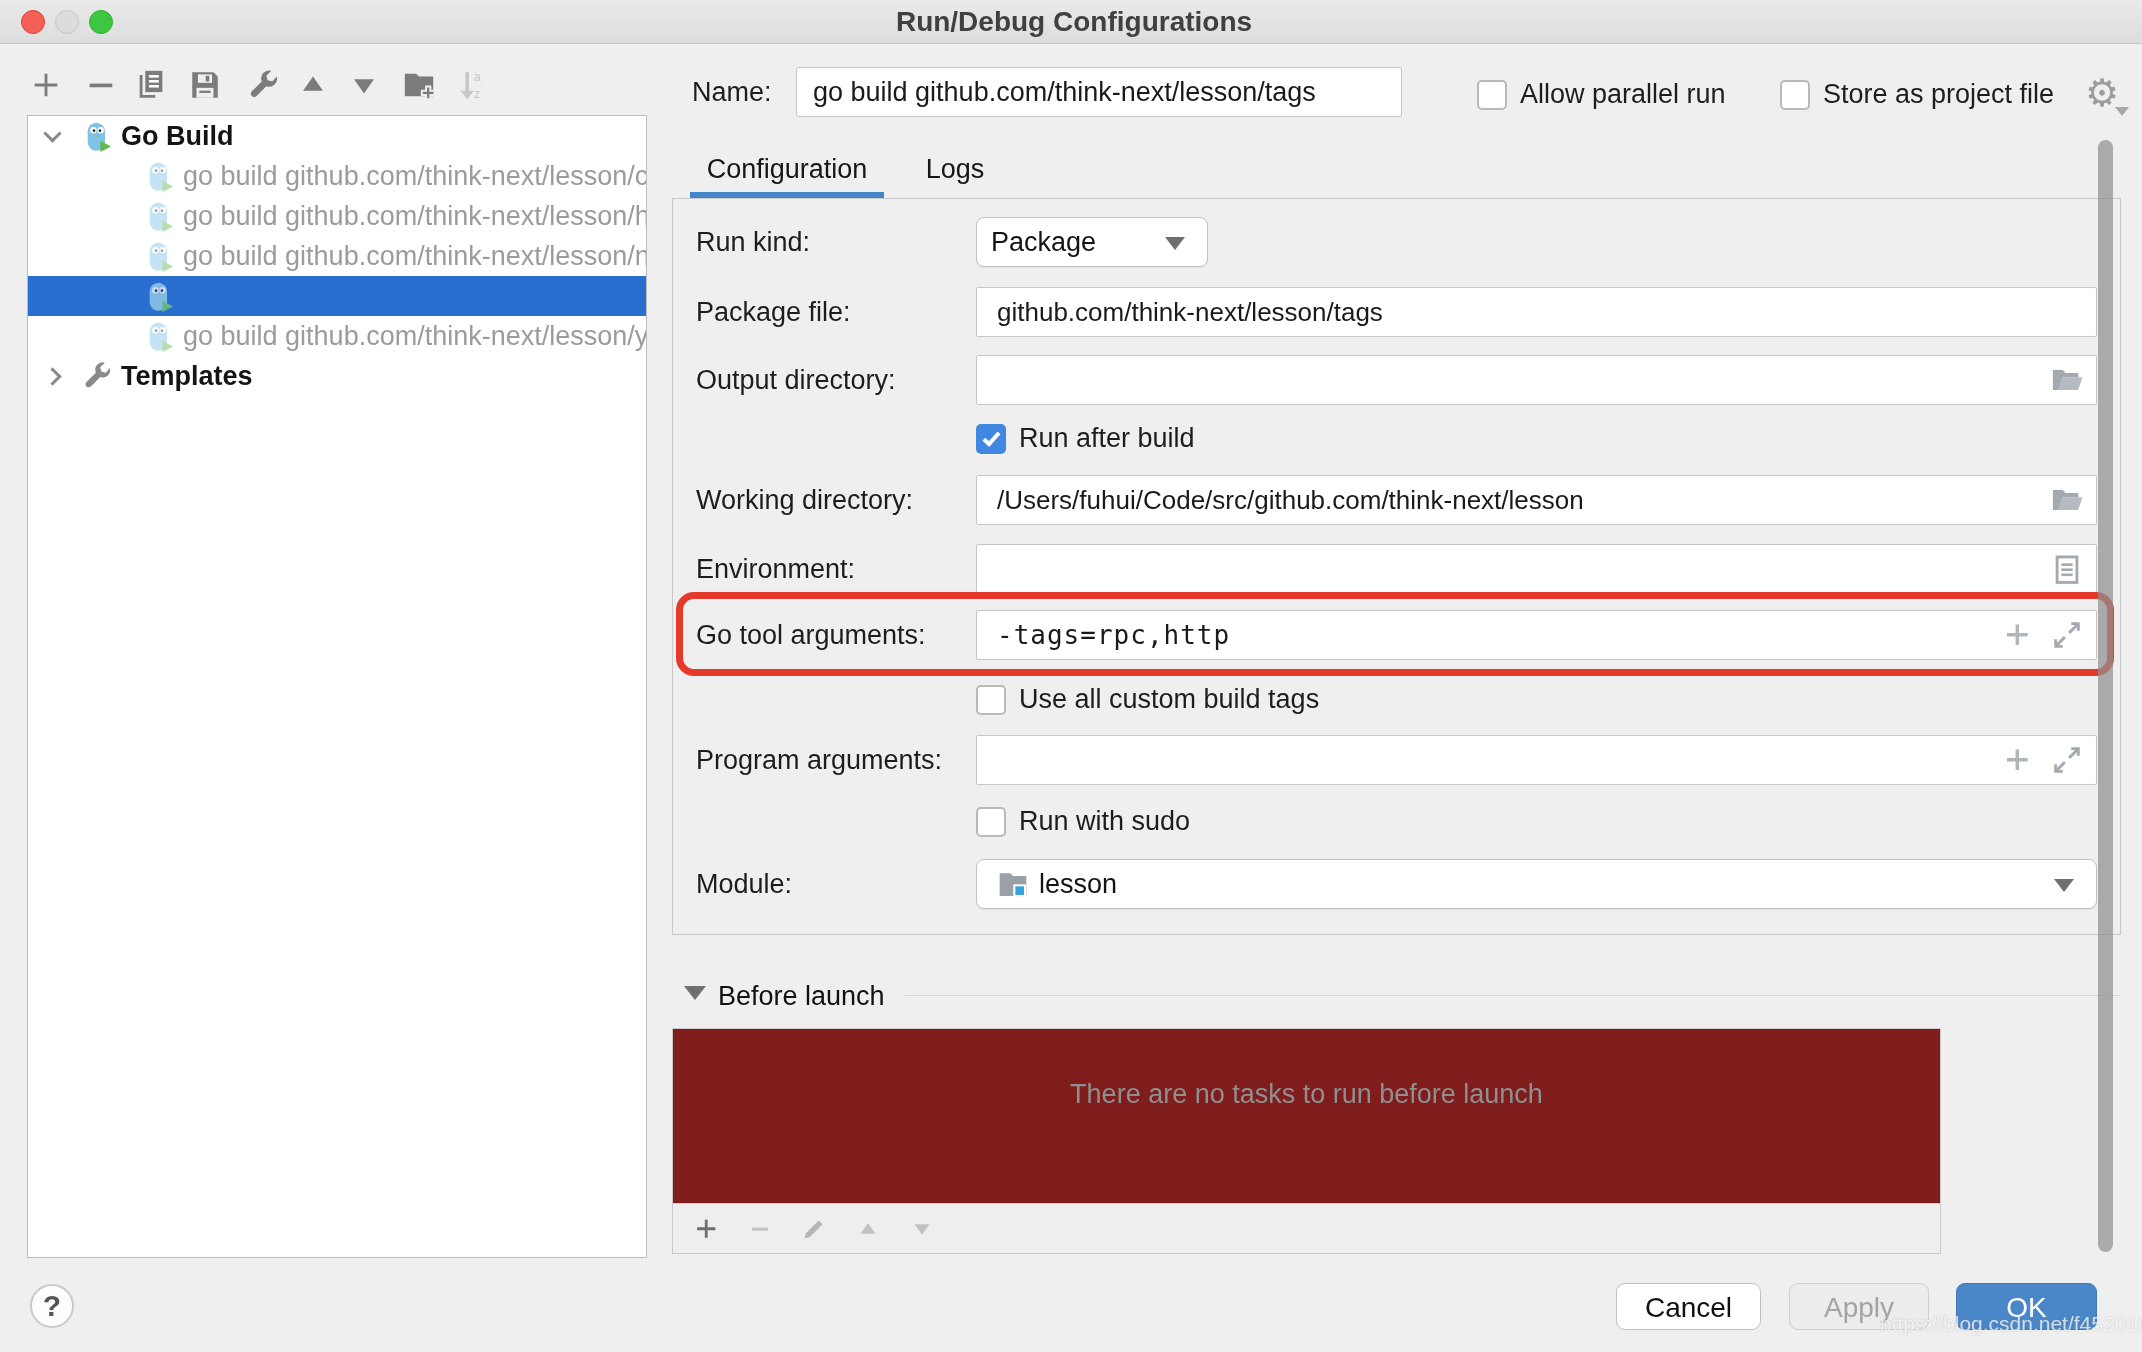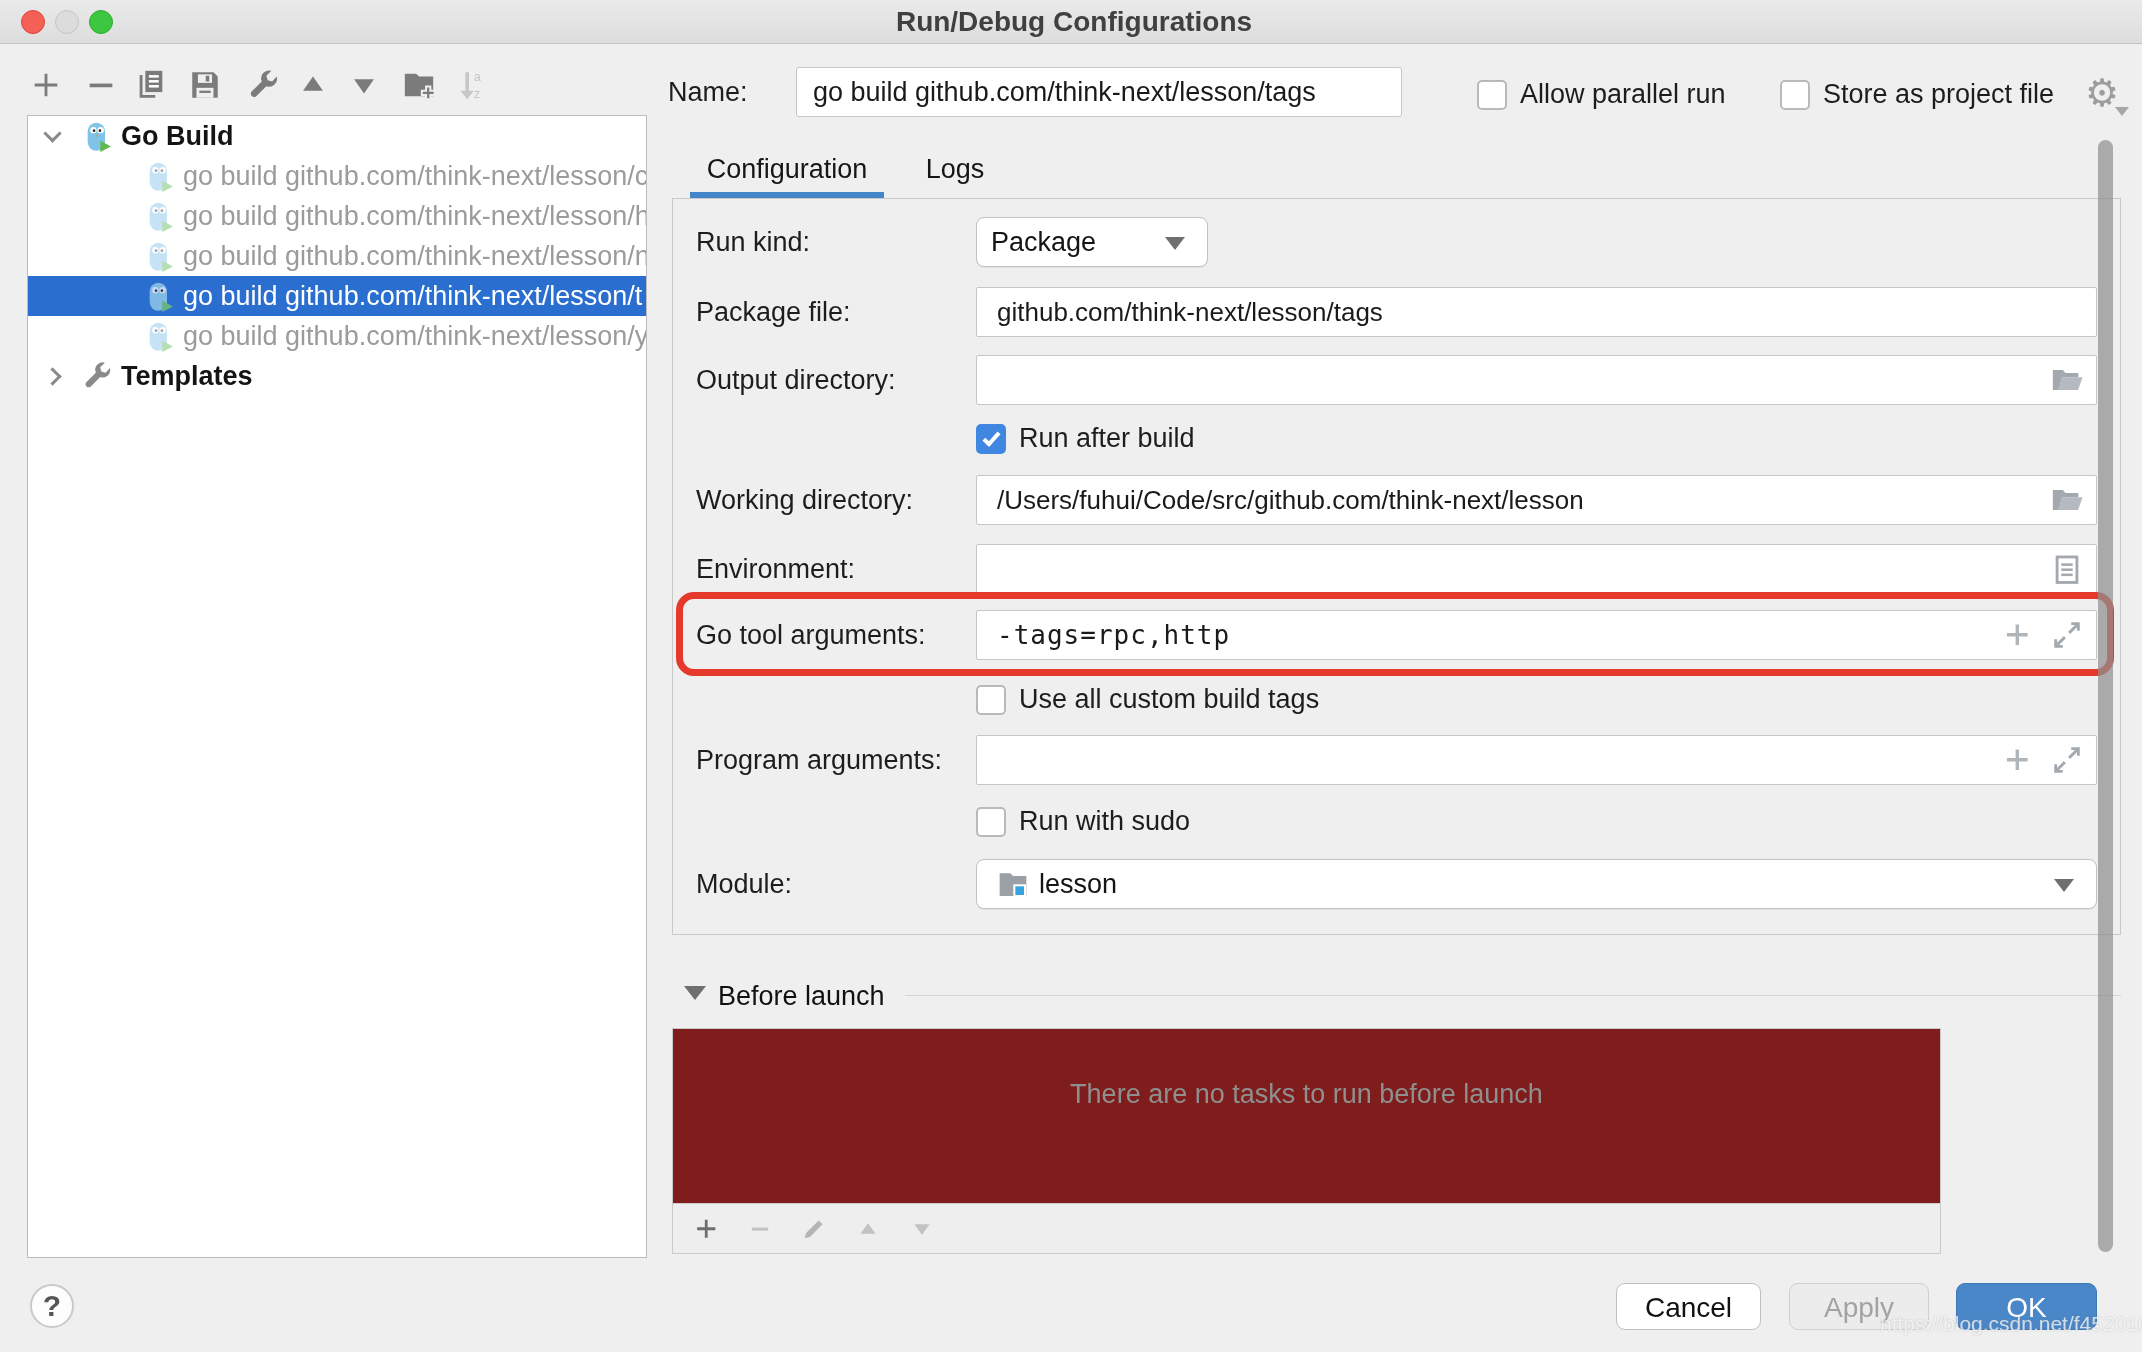--- a/index.html
+++ b/index.html
@@ -234,21 +234,20 @@
       <span class="ticon gap-child" style="opacity:.75">
         <svg viewBox="0 0 24 24">
             <rect x="5" y="2" width="13" height="21" rx="6.5" fill="#9fd2ec"></rect>
           <circle cx="9.3" cy="7.6" r="2.4" fill="#fff"></circle>
             <circle cx="14.7" cy="7.6" r="2.4" fill="#fff"></circle>
           <circle cx="9.8" cy="8" r="1" fill="#2b2b2b"></circle>
             <circle cx="14.2" cy="8" r="1" fill="#2b2b2b"></circle>
           <path d="M14.5 15.5l8 4.3-8 4.2z" fill="#7ccc67"></path>
           </svg>
         </span>
-      <span class="label-pad">go build github.com/think-next/lesson/t</span>
     </div>
     <div class="trow child">
       <span class="ticon gap-child" style="opacity:.45">
         <svg viewBox="0 0 24 24">
             <rect x="5" y="2" width="13" height="21" rx="6.5" fill="#7fc3e8"></rect>
           <circle cx="9.3" cy="7.6" r="2.4" fill="#fff"></circle>
             <circle cx="14.7" cy="7.6" r="2.4" fill="#fff"></circle>
           <circle cx="9.8" cy="8" r="1" fill="#2b2b2b"></circle>
             <circle cx="14.2" cy="8" r="1" fill="#2b2b2b"></circle>
           <path d="M14.5 15.5l8 4.3-8 4.2z" fill="#62b84d"></path>
@@ -260,21 +259,21 @@
       <span class="chev right"></span>
       <span class="ticon gap-parent">
         <svg viewBox="0 0 24 24">
             <path d="M21.7 6a5.6 5.6 0 0 1-7.3 6.8l-6.8 6.8a2.35 2.35 0 1 1-3.3-3.3l6.8-6.8A5.6 5.6 0 0 1 17.9 2l-3.5 3.5 .9 3.2 3.2.9z" fill="#8a8a8a"></path>
           </svg>
         </span>
       <span class="label-pad">Templates</span>
     </div>
   </div>
 
-  <div class="frm-label" style="left:668px;top:67px">Name:</div>
+  <div class="frm-label" style="left:692px;top:67px">Name:</div>
   <input id="name-input" type="text" value="go build github.com/think-next/lesson/tags" style="">
   <div class="cb-row" style="left:1477px;top:79px">
     <span class="cb"></span>
     <span>Allow parallel run</span>
   </div>
   <div class="cb-row" style="left:1780px;top:79px">
     <span class="cb"></span>
     <span>Store as project file</span>
   </div>
   <div id="gear">⚙<span class="drop"></span></div>

